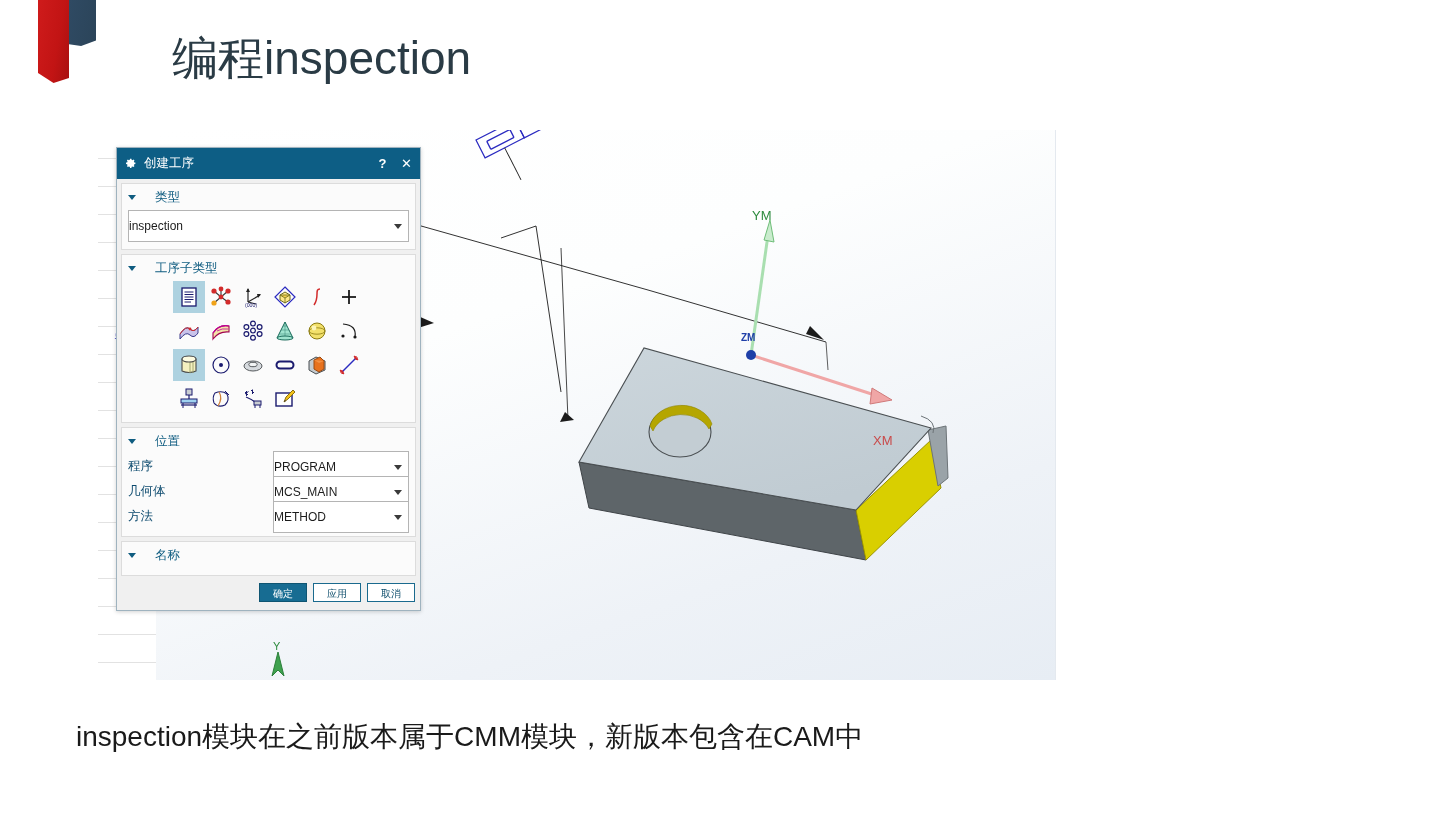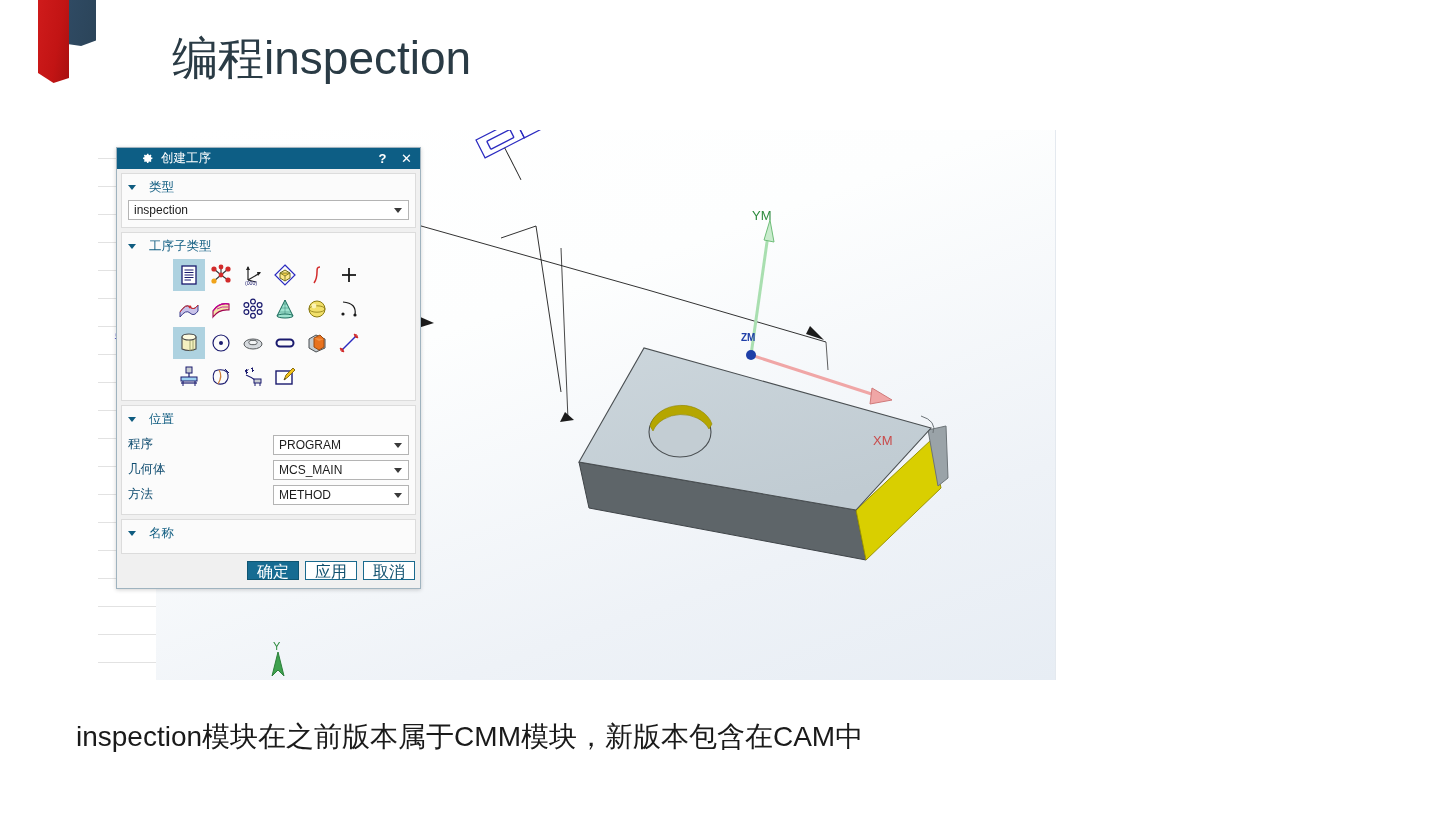--- a/index.html
+++ b/index.html
@@ -105,26 +105,26 @@
     position: absolute;
     left: 18px; top: 17px;
     width: 303px;
     background: #f0f0f0;
     border: 1px solid #9fb3bf;
     box-shadow: 0 1px 4px rgba(0,0,0,.18);
     font-size: 12px;
     color: #1c1c1c;
   }
   .titlebar {
-    height: 21px;
+    height: 31px;
     background: #0d5e85;
     color: #ffffff;
     display: flex;
     align-items: center;
-    padding: 0 5px 0 24px;
+    padding: 0 5px 0 7px;
     gap: 7px;
   }
   .titlebar .gear {
     width: 13px; height: 13px;
     flex: 0 0 auto;
     display: block;
   }
   .titlebar .ttl {
     flex: 1 1 auto;
     font-size: 12.5px;
@@ -142,43 +142,42 @@
   .panel {
     background: #fbfbfb;
     border: 1px solid #dcdcdc;
     margin: 4px 4px 0 4px;
     padding: 5px 6px 7px 6px;
   }
 
   .sect-head {
     display: flex;
     align-items: center;
-    gap: 13px;
+    gap: 19px;
     color: #0f5c80;
     font-size: 12.5px;
     margin-bottom: 4px;
   }
   .caret {
     width: 0; height: 0;
     border-left: 4.5px solid transparent;
     border-right: 4.5px solid transparent;
     border-top: 5.5px solid #0f5c80;
     display: inline-block;
   }
   .sect-head .txt { text-decoration: none; }
 
   
   .combo {
     position: relative;
-    height: 20px;
+    height: 32px;
     background: #ffffff;
     border: 1px solid #b4b4b4;
     display: flex;
     align-items: center;
-    padding-left: 5px;
     font-size: 12px;
     color: #1c1c1c;
     box-sizing: border-box;
   }
   .combo .arrow {
     position: absolute;
     right: 6px; top: 50%;
     width: 0; height: 0;
     margin-top: -2px;
     border-left: 4px solid transparent;
@@ -233,21 +232,21 @@
     display: flex;
     justify-content: flex-end;
     gap: 6px;
     padding: 7px 5px 8px 0;
   }
   .btn {
     min-width: 48px;
     height: 19px;
     line-height: 19px;
     text-align: center;
-    font-size: 16px;
+    font-size: 10px;
     border: 1px solid #1a6a8e;
     background: #ffffff;
     color: #10506e;
     padding: 0 9px;
     box-sizing: border-box;
     cursor: default;
   }
   .btn.primary {
     background: #176c92;
     color: #ffffff;

